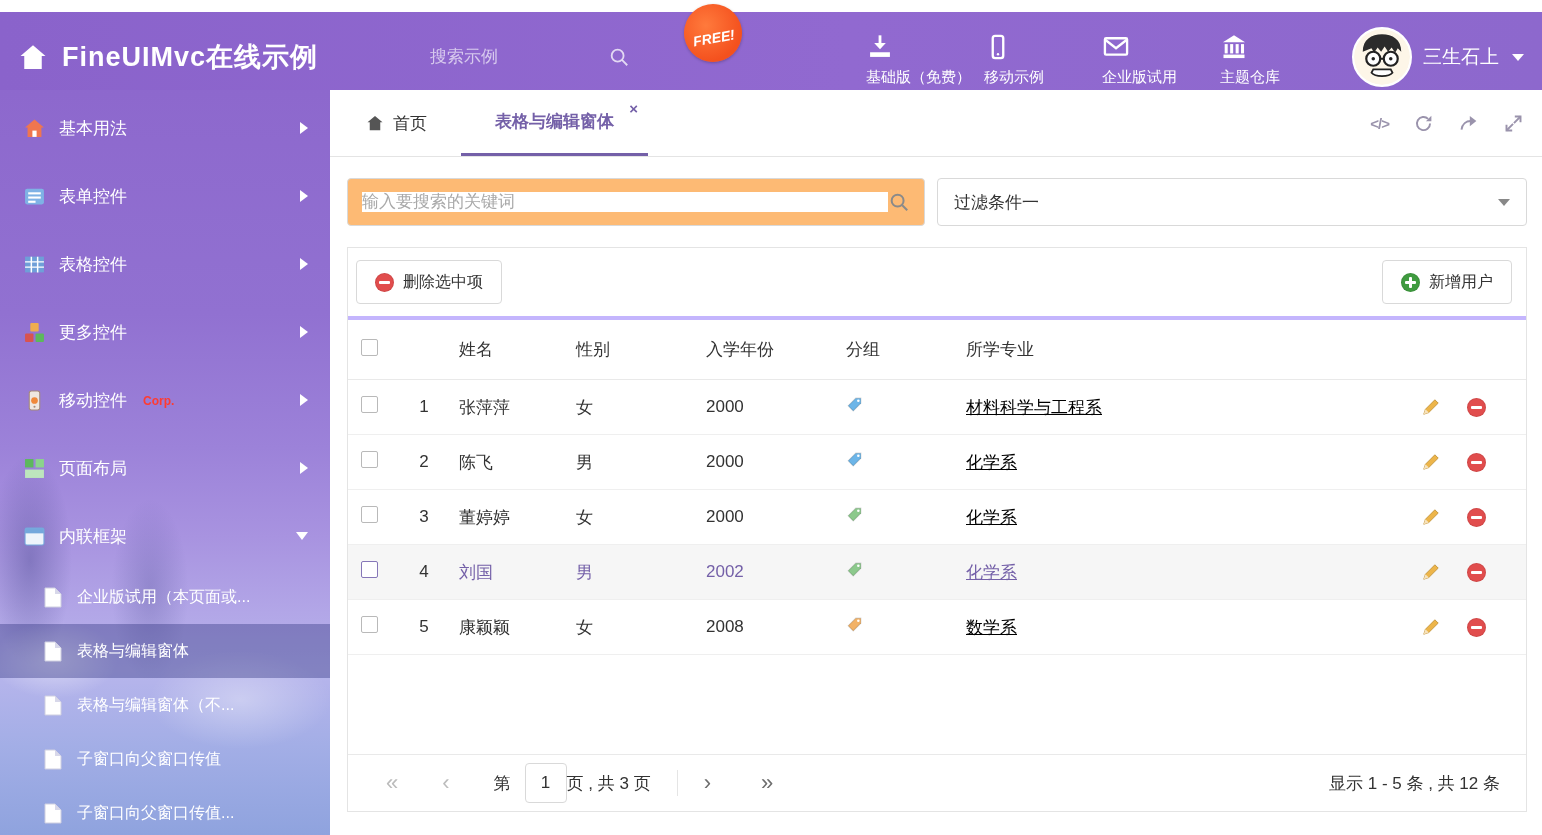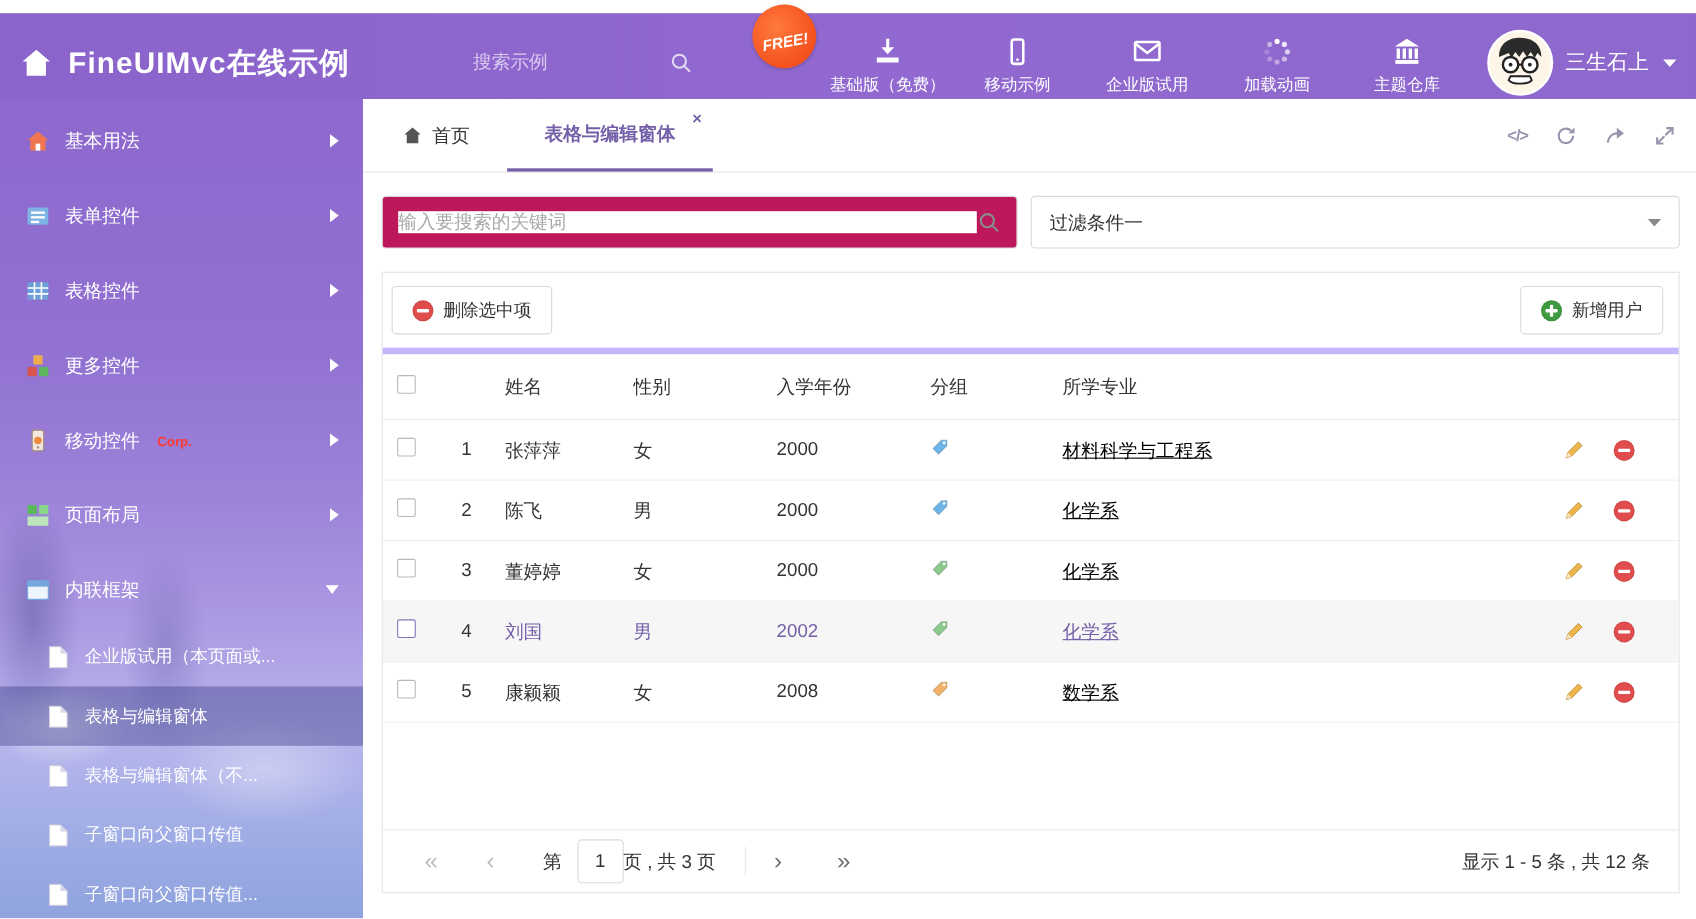--- a/index.html
+++ b/index.html
@@ -9,21 +9,21 @@
 
   
   .topbar{position:absolute;left:0;top:12px;width:1542px;height:90px;background:linear-gradient(90deg,#8a63cb,#9169d0 55%,#8d68cd);color:#fff;display:flex;align-items:center;padding:0 18px}
   .logo{display:flex;align-items:center;gap:14px;width:400px;cursor:pointer}
   .logo-title{font-size:27px;font-weight:bold;letter-spacing:1px;white-space:nowrap}
   .hsearch{display:flex;align-items:center;justify-content:space-between;width:200px;margin-left:12px}
   .hsearch input{background:transparent;border:none;outline:none;color:rgba(255,255,255,.95);font-size:17px;width:140px}
   .hsearch input::placeholder{color:rgba(255,255,255,.65)}
   .freebadge{position:absolute;left:684px;top:-8px;width:58px;height:58px;border-radius:50%;background:radial-gradient(circle at 40% 35%,#ff7a3c,#f4511e 70%);display:flex;align-items:center;justify-content:center;font-size:14px;font-weight:bold;font-style:italic;transform:rotate(-10deg);box-shadow:0 1px 3px rgba(0,0,0,.25);padding-top:10px}
   .hnav{display:flex;align-items:flex-start;margin-left:auto}
-  .hnav-item{display:flex;flex-direction:column;align-items:center;gap:7px;width:118px;font-size:15px;padding-top:6px;cursor:pointer;white-space:nowrap}
+  .hnav-item{display:flex;flex-direction:column;gap:7px;width:118px;font-size:15px;padding-top:6px;cursor:pointer;white-space:nowrap}
   .hnav-item svg{display:block}
   .user{display:flex;align-items:center;gap:11px;margin-left:14px;cursor:pointer}
   .avatar{width:60px;height:60px;border-radius:50%;border:2px solid #fff;background:#fff;overflow:hidden;flex:none}
   .user-name{font-size:19px;white-space:nowrap}
   .tri-down{width:0;height:0;border-left:6px solid transparent;border-right:6px solid transparent;border-top:7px solid #fff;margin-left:2px}
 
   
   .sidebar{position:absolute;left:0;top:90px;width:330px;height:745px;color:#fff;padding-top:4px;
     background:
       radial-gradient(90px 55px at 55px 570px, rgba(255,255,255,.45), rgba(255,255,255,0) 70%),
@@ -44,28 +44,28 @@
   .main{position:absolute;left:330px;top:90px;width:1212px;height:745px;background:#fff;display:flex;flex-direction:column}
   .tabbar{height:67px;border-bottom:1px solid #e4e4e4;display:flex;align-items:stretch;padding:0 18px;flex:none}
   .tab{display:flex;align-items:center;gap:9px;padding:0 18px;font-size:17px;color:#333;cursor:pointer;position:relative}
   .tab.active{color:#7460a8;font-weight:bold;border-bottom:3px solid #7460a8;padding:0 34px;margin-left:16px}
   .tab-close{position:absolute;top:11px;right:10px;color:#7460a8;font-size:15px;font-weight:bold;line-height:1;cursor:pointer}
   .tabbar-icons{margin-left:auto;display:flex;align-items:center;gap:24px;color:#9a93ac}
   .tb-ico{cursor:pointer;display:flex;align-items:center}
   .code-ico{font-size:15px;letter-spacing:-1px;font-weight:bold}
 
   .filter-row{display:flex;gap:12px;padding:21px 15px 0 17px;flex:none}
-  .search-box{width:578px;height:48px;border:1px solid #d9d9d9;border-radius:4px;display:flex;align-items:center;padding:0 14px;background:#be185d}
+  .search-box{width:578px;height:48px;border:1px solid #d9d9d9;border-radius:4px;display:flex;align-items:center;padding:0 14px;background:#fdba74}
   .search-box input{flex:1;border:none;outline:none;font-size:17px;color:#333}
   .search-box input::placeholder{color:#a9a9a9}
   .filter-select{width:590px;height:48px;border:1px solid #d9d9d9;border-radius:4px;display:flex;align-items:center;justify-content:space-between;padding:0 16px;font-size:17px;color:#333;cursor:pointer;background:#fff}
   .sel-caret{width:0;height:0;border-left:6px solid transparent;border-right:6px solid transparent;border-top:7px solid #888}
 
   .panel{margin:21px 15px 23px 17px;border:1px solid #e4e4e4;flex:1;display:flex;flex-direction:column;min-height:0}
-  .toolbar{padding:12px 14px 12px 8px;border-bottom:6px solid #c4b5fd;display:flex;flex:none}
+  .toolbar{padding:12px 14px 12px 8px;border-bottom:4px solid #c4b5fd;display:flex;flex:none}
   .btn{height:44px;border:1px solid #d9d9d9;border-radius:4px;background:#fff;display:flex;align-items:center;gap:9px;padding:0 18px;font-size:16px;color:#333;cursor:pointer}
   .btn-add{margin-left:auto}
 
   .grid-row{display:grid;grid-template-columns:54px 44px 118px 130px 140px 120px 1fr 120px;align-items:center;font-size:17px;color:#333;flex:none}
   .thead{height:60px;border-bottom:1px solid #e9e9e9}
   .trow{height:55px;border-bottom:1px solid #efefef}
   .c-cb{padding-left:13px}
   .c-num{text-align:center;color:#333}
   .c-name,.c-gender,.c-year,.c-group,.c-major{padding-left:12px}
   .c-name{padding-left:13px}
@@ -134,33 +134,20 @@
       </div>
       <div class="hnav-item">
         <svg width="28" height="28" viewBox="0 0 24 24">
             <rect x="2.5" y="4.5" width="19" height="14" rx="1" fill="none" stroke="#fff" stroke-width="2"></rect>
             <path d="M3 6l9 7 9-7" fill="none" stroke="#fff" stroke-width="2"></path>
           </svg>
         <span>企业版试用</span>
       </div>
       <div class="hnav-item">
         <svg width="28" height="28" viewBox="0 0 24 24">
-          <circle cx="12" cy="4" r="2" fill="#fff"></circle>
-            <circle cx="17.7" cy="6.3" r="2" fill="#fff" opacity=".85"></circle>
-            <circle cx="20" cy="12" r="2" fill="#fff" opacity=".7"></circle>
-            <circle cx="17.7" cy="17.7" r="2" fill="#fff" opacity=".55"></circle>
-            <circle cx="12" cy="20" r="2" fill="#fff" opacity=".4"></circle>
-            <circle cx="6.3" cy="17.7" r="2" fill="#fff" opacity=".3"></circle>
-            <circle cx="4" cy="12" r="2" fill="#fff" opacity=".2"></circle>
-            <circle cx="6.3" cy="6.3" r="2" fill="#fff" opacity=".5"></circle>
-        </svg>
-        <span>加载动画</span>
-      </div>
-      <div class="hnav-item">
-        <svg width="28" height="28" viewBox="0 0 24 24">
             <path d="M12 2L2.5 8h19z" fill="#fff"></path>
             <rect x="4" y="9.5" width="2.6" height="8" fill="#fff"></rect>
             <rect x="8.7" y="9.5" width="2.6" height="8" fill="#fff"></rect>
             <rect x="13.4" y="9.5" width="2.6" height="8" fill="#fff"></rect>
             <rect x="18" y="9.5" width="2.6" height="8" fill="#fff"></rect>
             <rect x="3" y="18.5" width="18" height="3" fill="#fff"></rect>
           </svg>
         <span>主题仓库</span>
       </div>
     </div>

